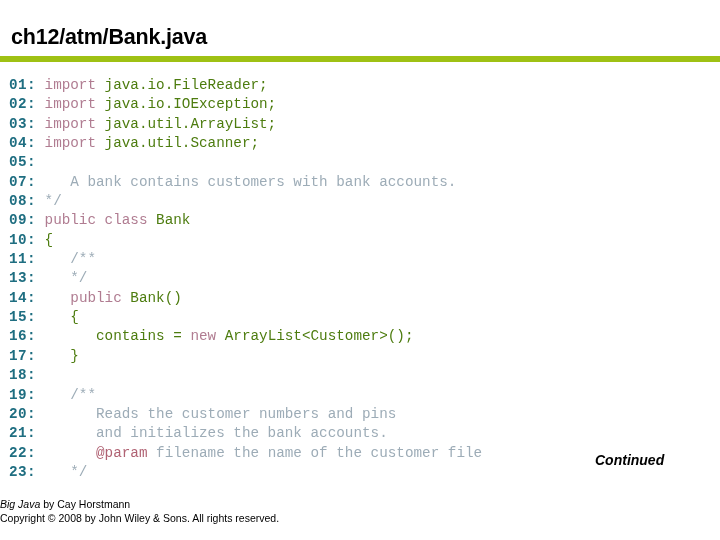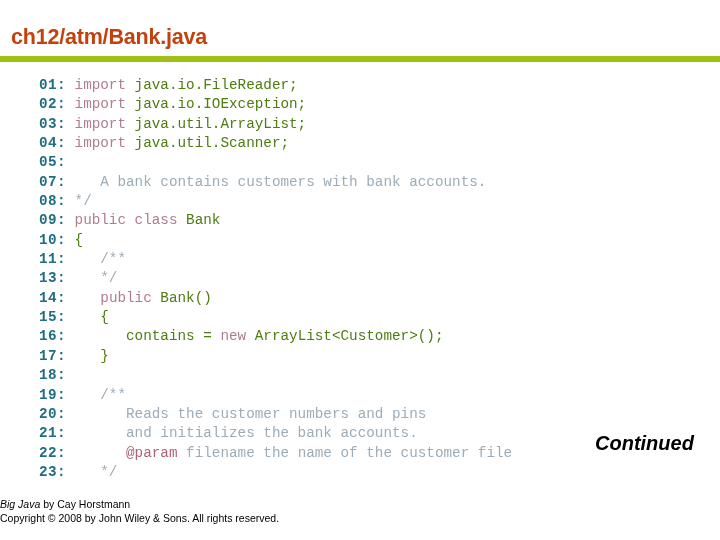--- a/index.html
+++ b/index.html
@@ -19,21 +19,21 @@
   #slide-header {
     position: absolute;
     top: 0;
     left: 0;
     width: 720px;
   }
   #slide-title {
     font-family: "Liberation Sans", sans-serif;
     font-size: 21.5px;
     font-weight: bold;
-    color: #c2410c;
+    color: #000000;
     letter-spacing: -0.2px;
     padding: 24px 0 0 11px;
     line-height: 26px;
     white-space: pre;
   }
   #title-rule {
     width: 720px;
     height: 6px;
     background: #9FC114;
     margin-top: 6px;
@@ -51,42 +51,41 @@
   }
   .code-line {
     white-space: pre;
     height: 19.35px;
     padding-left: 9px;
   }
   .ln {
     color: #1F6E81;
     font-weight: bold;
     letter-spacing: 0.4px;
-    margin-left: 30px;
   }
   .src {
     color: #4d7c0f;
   }
   .kw {
     color: #B07C91;
   }
   .cm {
     color: #9DACB7;
   }
   .tag {
     color: #B06273;
   }
 
   
   #continued-marker {
     position: absolute;
     left: 595px;
-    top: 432px;
+    top: 452px;
     font-family: "Liberation Sans", sans-serif;
-    font-size: 20px;
+    font-size: 14px;
     font-weight: bold;
     font-style: italic;
     color: #000000;
     white-space: nowrap;
     text-align: center;
   }
 
   
   #slide-footer {
     position: absolute;

